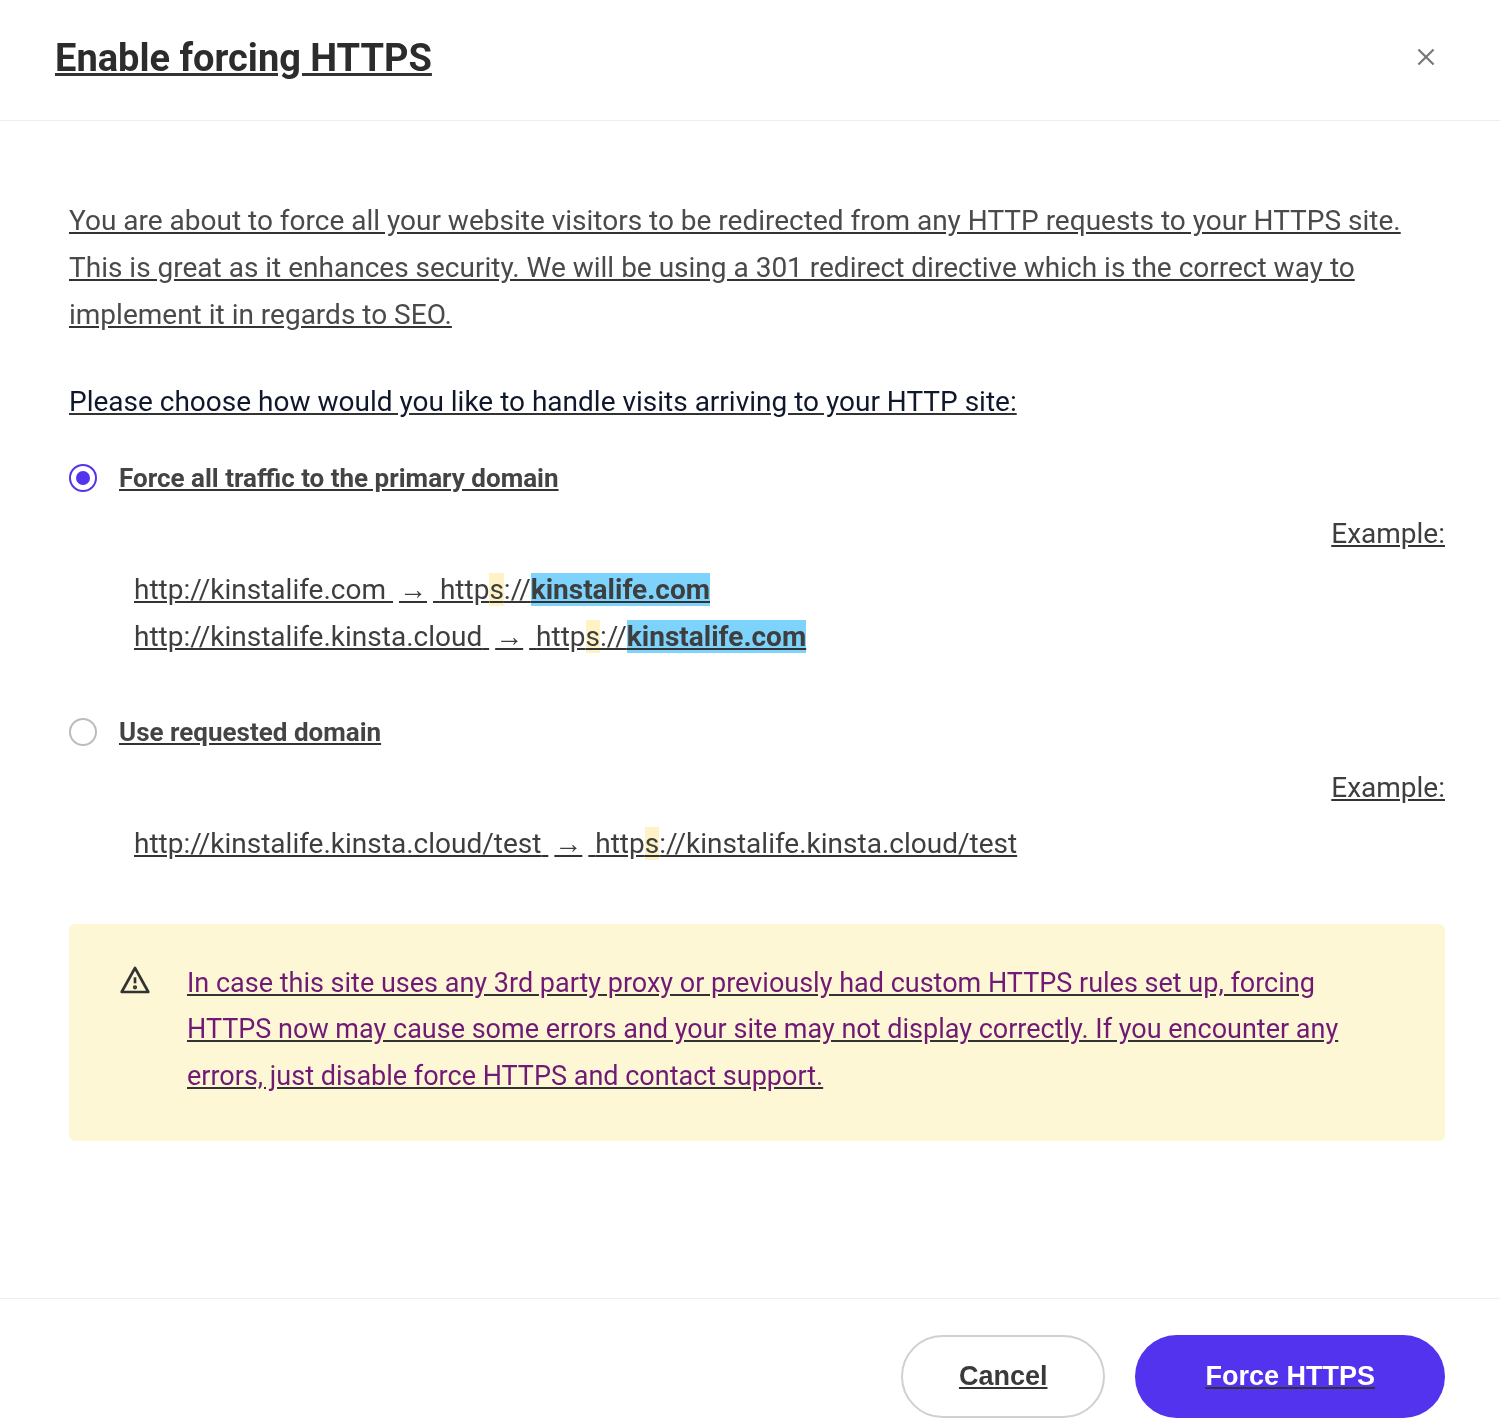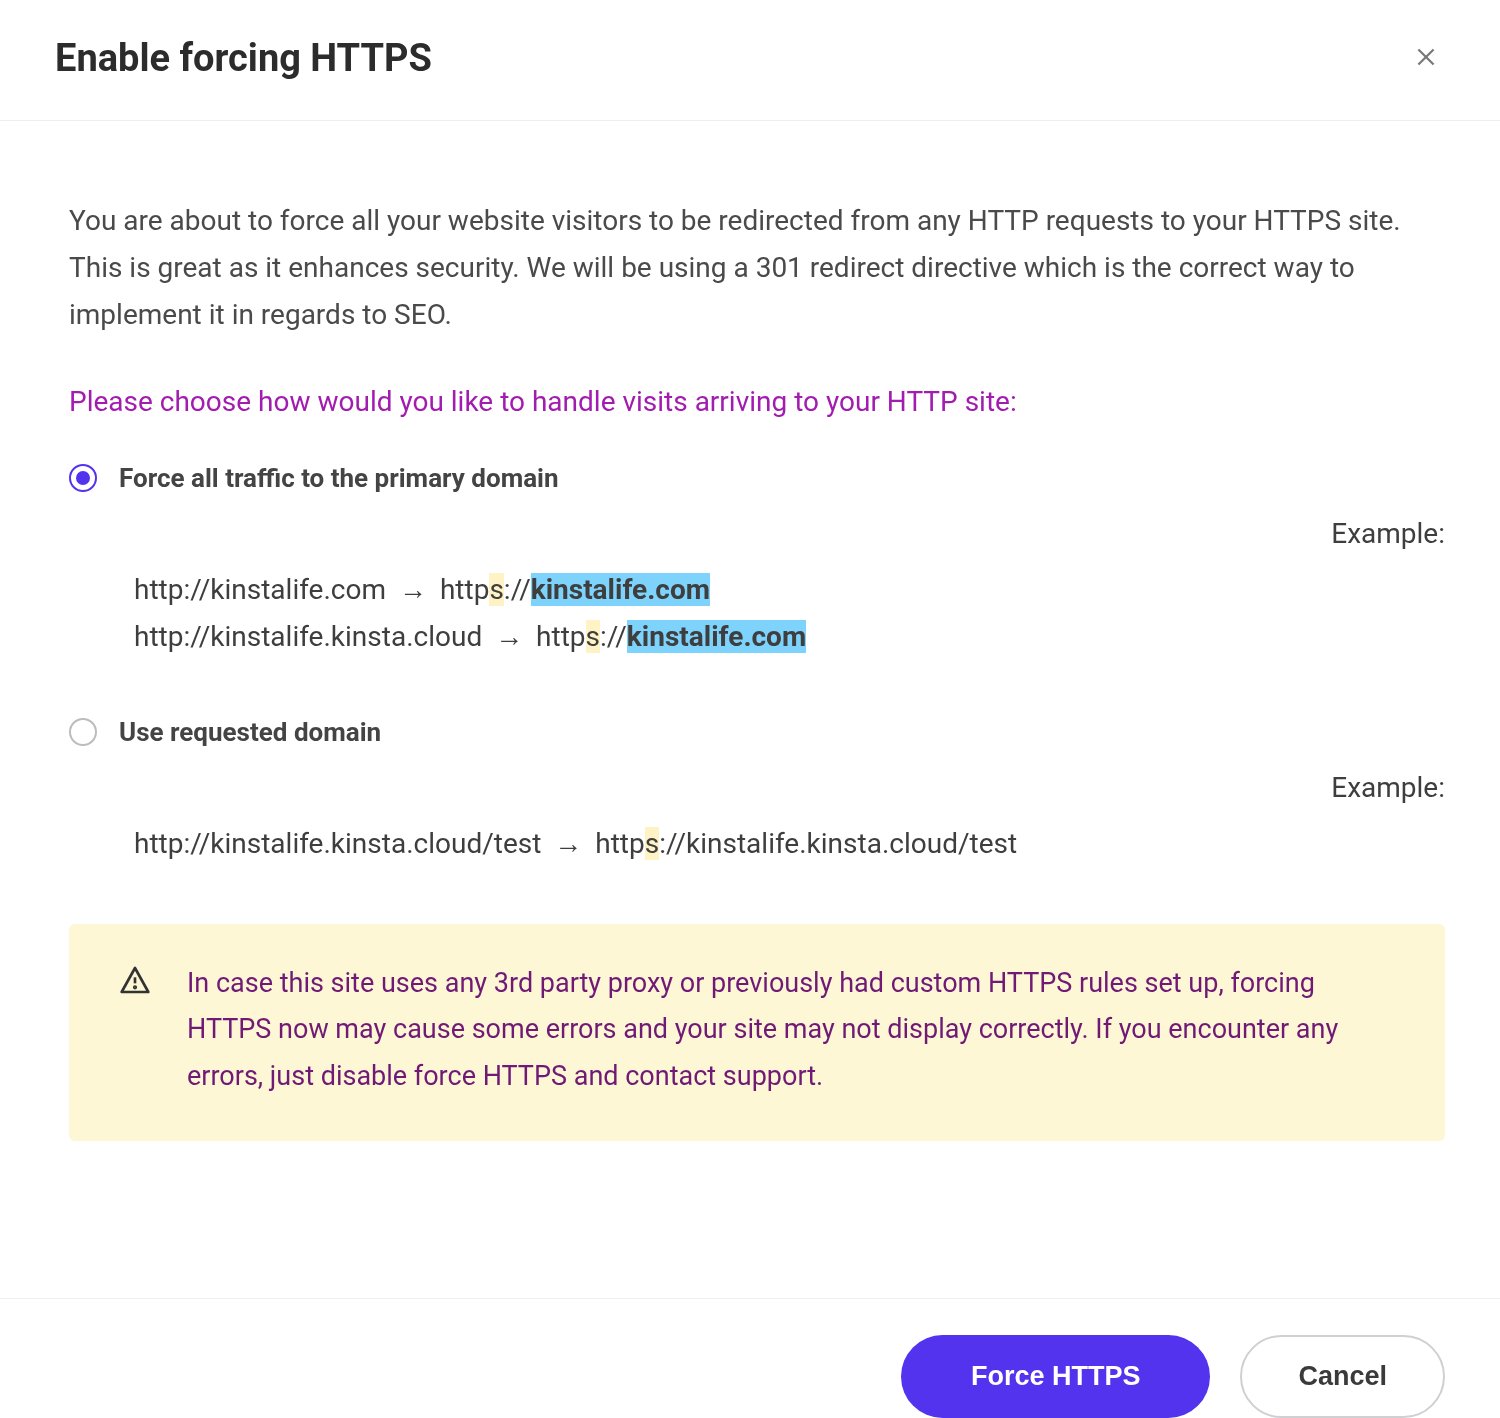--- a/index.html
+++ b/index.html
@@ -6,20 +6,21 @@
   html, body { width: 1500px; height: 1418px; }
   body {
     font-family: -apple-system, BlinkMacSystemFont, "Segoe UI", Roboto, Helvetica, Arial, sans-serif;
     color: #333;
     background: #fff;
   }
   .modal {
     display: flex;
     flex-direction: column;
     height: 100%;
+    text-decoration: underline;
   }
   .modal-header {
     display: flex;
     align-items: center;
     justify-content: space-between;
     padding: 36px 55px 40px 55px;
     border-bottom: 1px solid #eee;
   }
   .modal-title {
     font-size: 38px;
@@ -42,21 +43,21 @@
   }
   .intro {
     font-size: 28px;
     line-height: 1.68;
     color: #4a4a4a;
     margin-bottom: 42px;
   }
   .choose {
     font-size: 28px;
     line-height: 1.6;
-    color: #a21caf;
+    color: #0f172a;
     margin-bottom: 38px;
     margin-top: 33px;
   }
 
   .option {
     margin-bottom: 56px;
   }
   .opt-head {
     display: flex;
     align-items: center;
@@ -215,17 +216,17 @@
           <path d="M12 3 L22 21 L2 21 Z"></path>
           <line x1="12" y1="10" x2="12" y2="14.5"></line>
           <circle cx="12" cy="17.5" r="0.6" fill="currentColor"></circle>
         </svg>
       </span>
       <p class="warn-text">In case this site uses any 3rd party proxy or previously had custom HTTPS rules set up, forcing HTTPS now may cause some errors and your site may not display correctly. If you encounter any errors, just disable force HTTPS and contact support.</p>
     </div>
   </div>
 
   <div class="modal-footer">
+    <button class="btn btn-secondary">Cancel</button>
     <button class="btn btn-primary">Force HTTPS</button>
-    <button class="btn btn-secondary">Cancel</button>
   </div>
 
 </div>
 
 </body></html>

